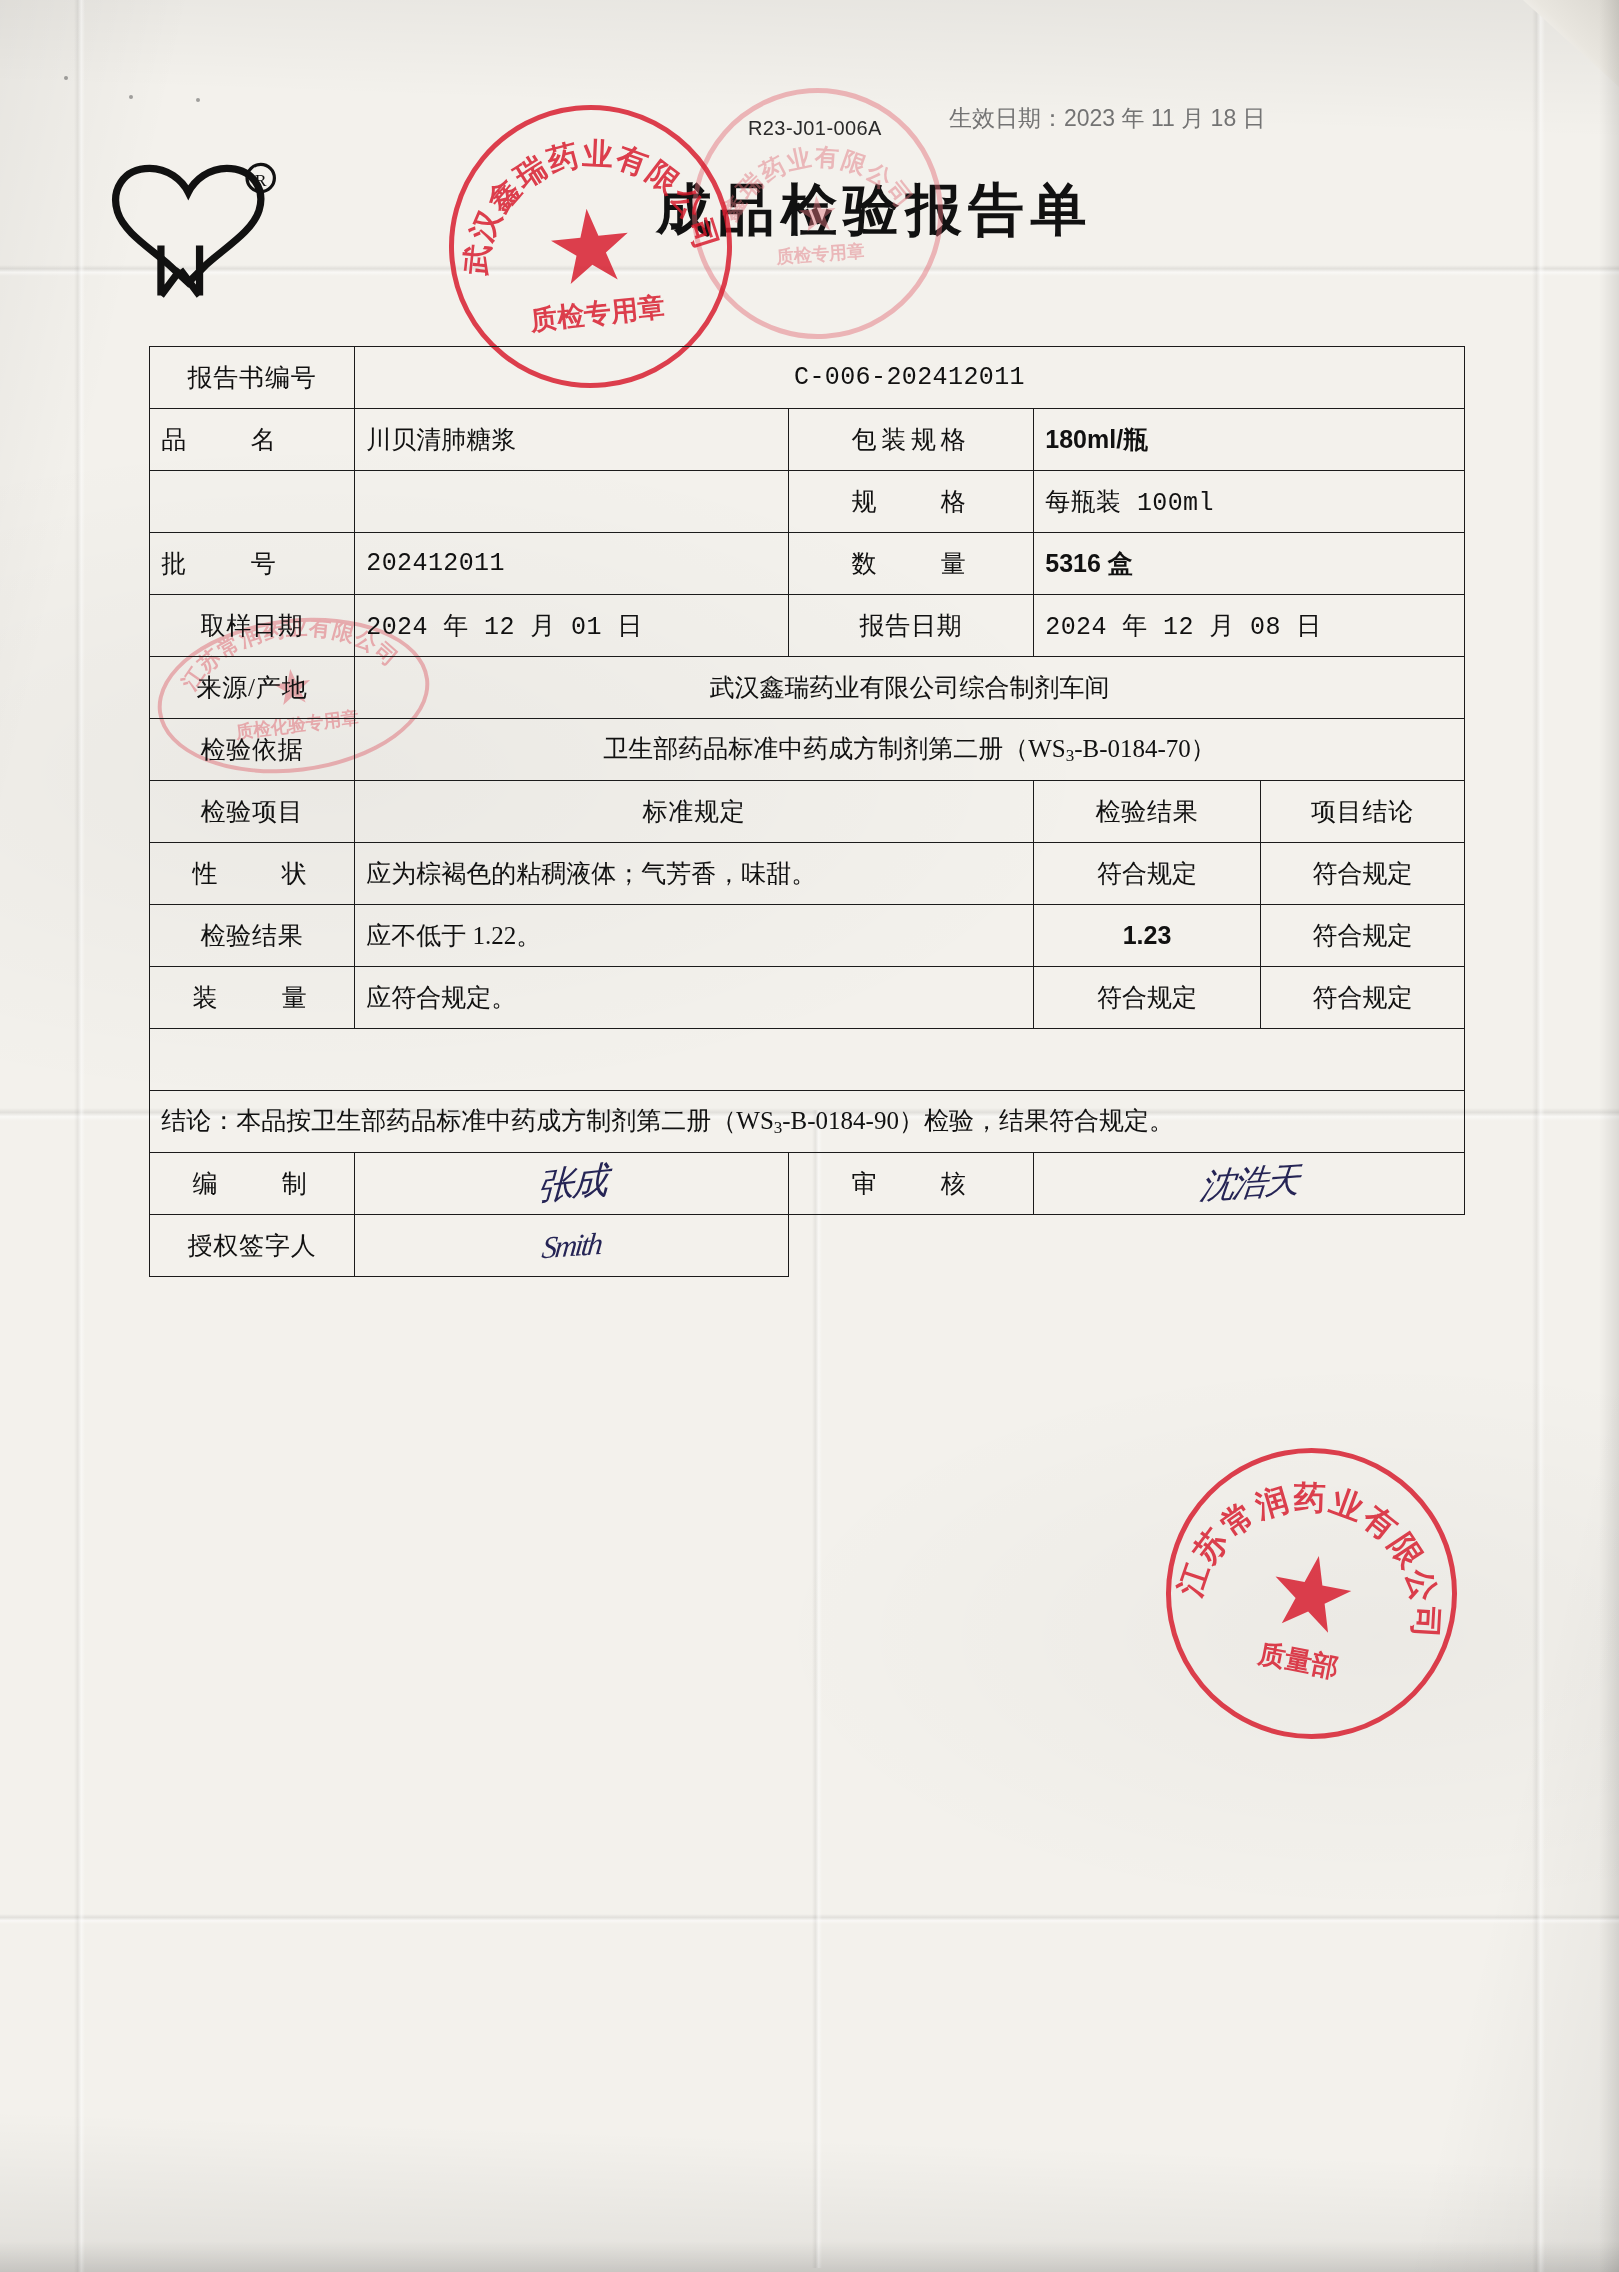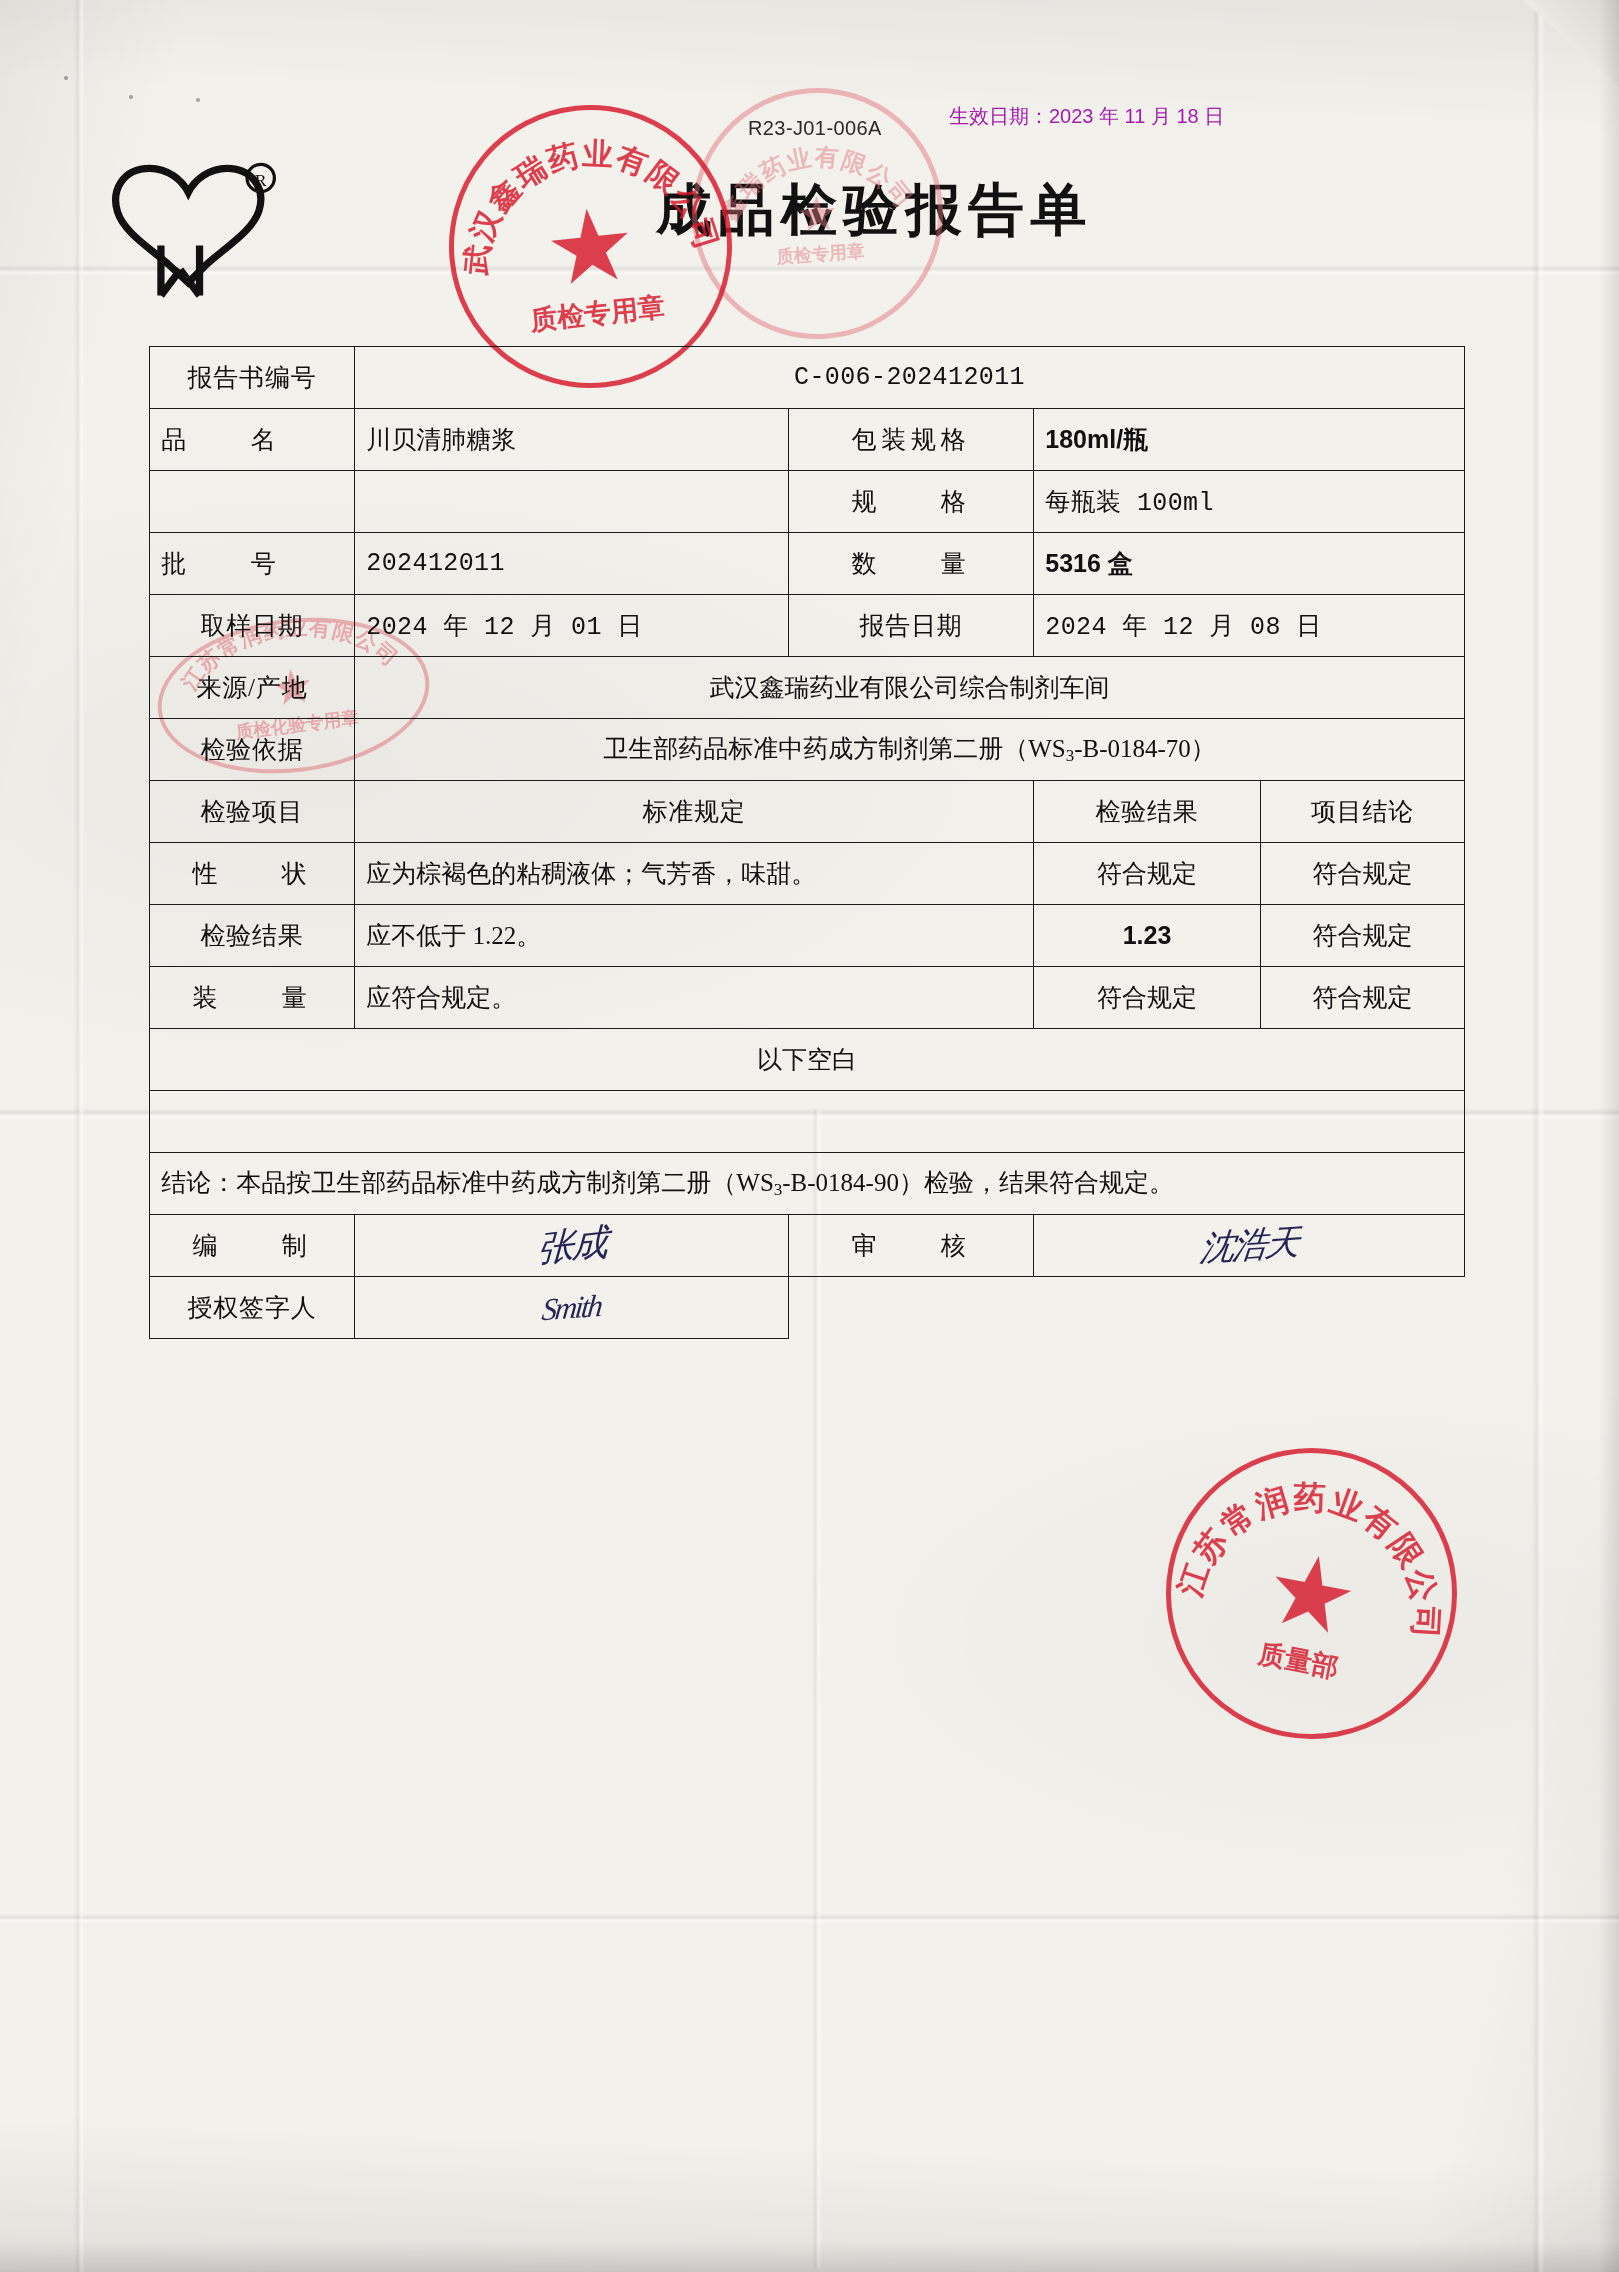--- a/index.html
+++ b/index.html
@@ -72,22 +72,22 @@
     font-family: "Liberation Sans", sans-serif;
     font-size: 20px;
     letter-spacing: 0.4px;
     color: #2a2a2a;
   }
   .header-date {
     position: absolute;
     left: 949px;
     top: 103px;
     font-family: "Liberation Sans", sans-serif;
-    font-size: 20px;
-    color: #a21caf;
+    font-size: 23px;
+    color: #737373;
   }
   .doc-title {
     position: absolute;
     left: 0;
     top: 173px;
     width: 100%;
     text-align: center;
     font-family: "Liberation Sans", sans-serif;
     font-size: 56px;
     font-weight: bold;
@@ -404,23 +404,20 @@
           <td class="center sans bold">1.23</td>
           <td class="center">符合规定</td>
         </tr>
         <tr>
           <td class="center lbl">装　　量</td>
           <td colspan="2" class="val">应符合规定。</td>
           <td class="center">符合规定</td>
           <td class="center">符合规定</td>
         </tr>
 
-        <tr class="blank-row">
-          <td colspan="5" class="center">以下空白</td>
-        </tr>
         <tr class="big-blank">
           <td colspan="5"></td>
         </tr>
 
         <tr class="concl">
           <td colspan="5">
             <span>结论：本品按卫生部药品标准中药成方制剂第二册（WS</span><sub>3</sub><span>-B-0184-90）检验，结果符合规定。</span>
           </td>
         </tr>
 

